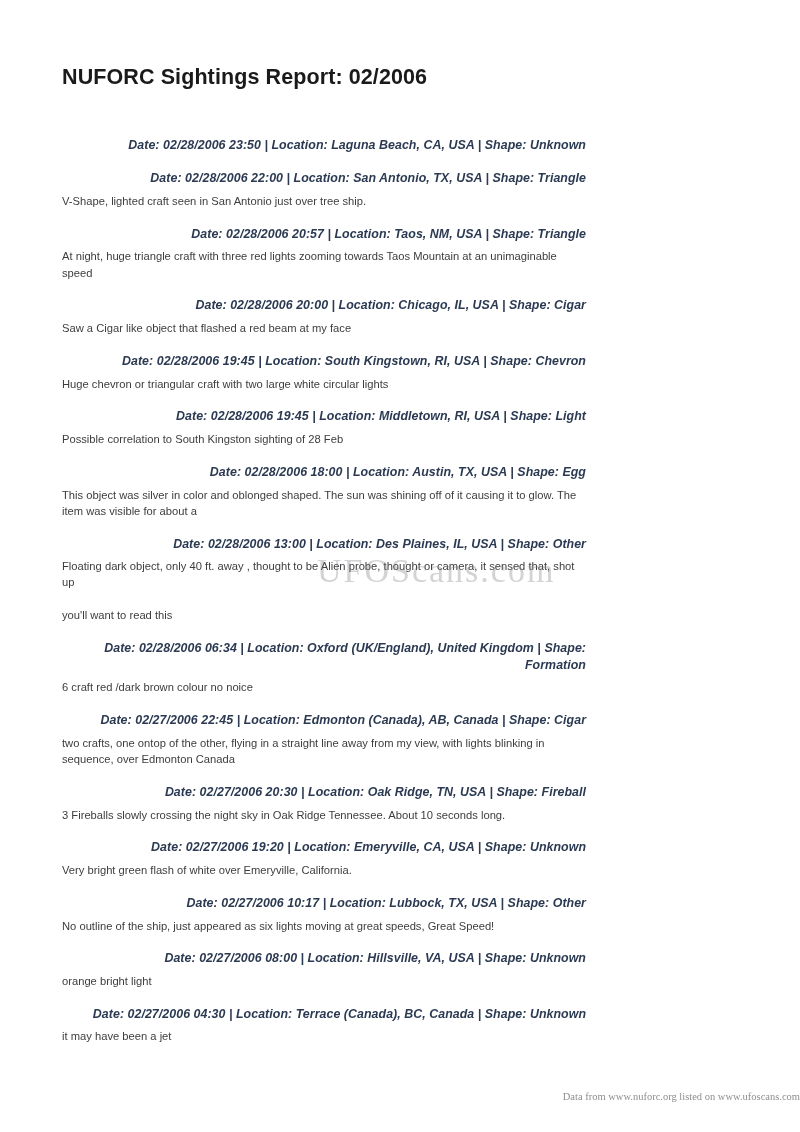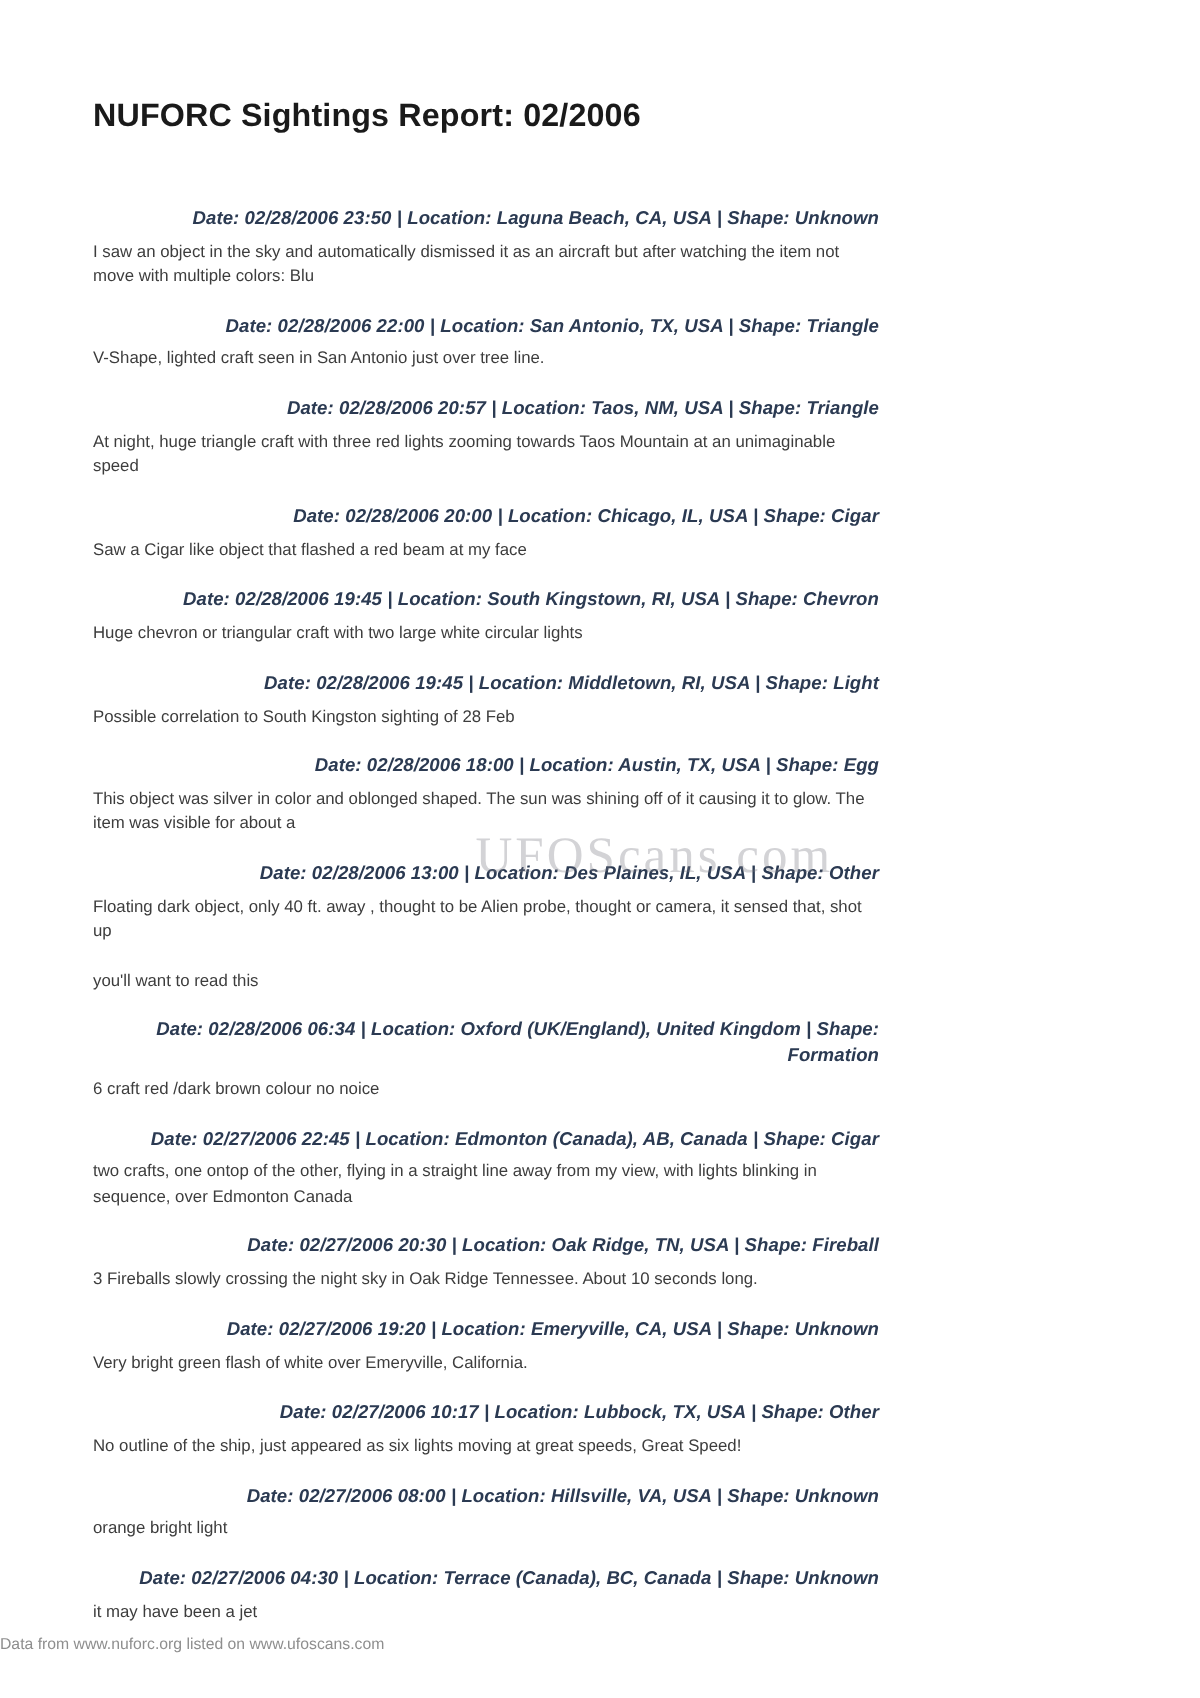--- a/index.html
+++ b/index.html
@@ -69,42 +69,42 @@
     font-family: "Liberation Serif", serif;
     letter-spacing: 2px;
     white-space: nowrap;
     margin-left: 25px;
   }
   .footer {
     position: absolute;
     left: 0;
     bottom: 30px;
     width: 800px;
-    text-align: left;
+    text-align: right;
     font-size: 10.5px;
     color: #8e8e8e;
+    font-family: Liberation Serif, serif;
   }
 </style>
 </head>
 <body>
 
 <div class="page">
 
   <h1 class="page-title">NUFORC Sightings Report: 02/2006</h1>
 
   <div class="report-list">
 
     <div class="report-item">
       <div class="report-head">Date: 02/28/2006 23:50 | Location: Laguna Beach, CA, USA | Shape: Unknown</div>
-      <div class="report-body">I saw an object in the sky and automatically dismissed it as an aircraft but after watching the item not move with multiple colors: Blu</div>
     </div>
 
     <div class="report-item">
       <div class="report-head">Date: 02/28/2006 22:00 | Location: San Antonio, TX, USA | Shape: Triangle</div>
-      <div class="report-body">V-Shape, lighted craft seen in San Antonio just over tree line.</div>
+      <div class="report-body">V-Shape, lighted craft seen in San Antonio just over tree ship.</div>
     </div>
 
     <div class="report-item">
       <div class="report-head">Date: 02/28/2006 20:57 | Location: Taos, NM, USA | Shape: Triangle</div>
       <div class="report-body">At night, huge triangle craft with three red lights zooming towards Taos Mountain at an unimaginable speed</div>
     </div>
 
     <div class="report-item">
       <div class="report-head">Date: 02/28/2006 20:00 | Location: Chicago, IL, USA | Shape: Cigar</div>
       <div class="report-body">Saw a Cigar like object that flashed a red beam at my face</div>

